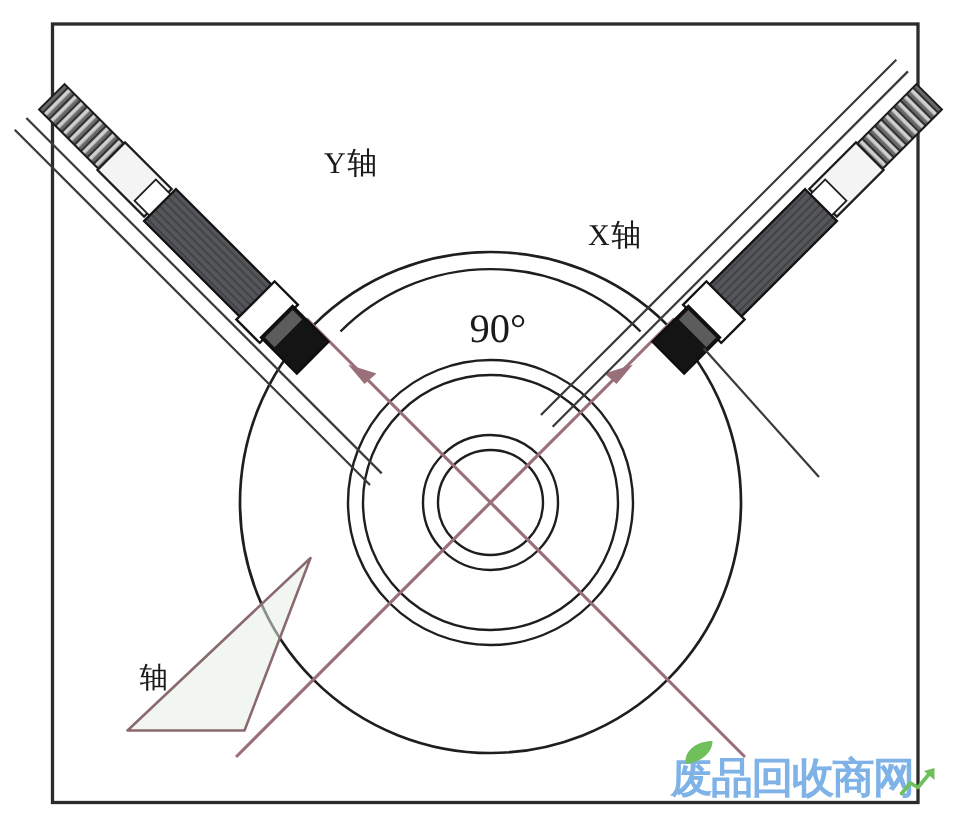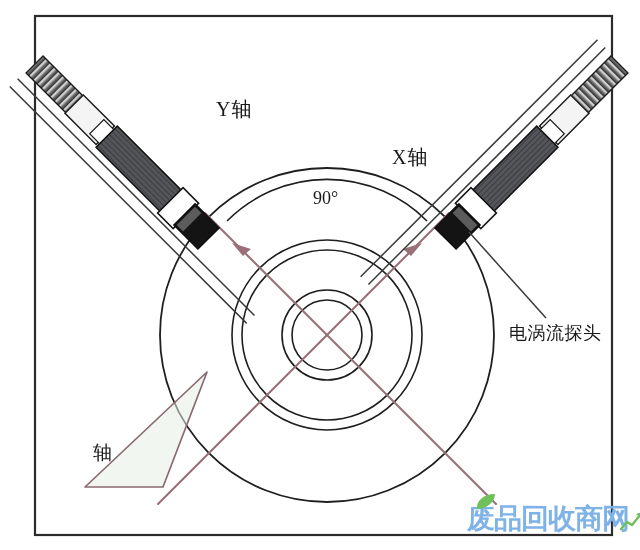--- a/index.html
+++ b/index.html
@@ -32,32 +32,31 @@
   .lbl {
     position: absolute;
     white-space: nowrap;
     color: #1a1a1a;
     font-family: "Liberation Serif", "DejaVu Serif", serif;
     line-height: 1;
     user-select: none;
   }
   #label-y-axis { left: 216px; top: 99px;  font-size: 20px; letter-spacing: 1px; }
   #label-x-axis { left: 392px; top: 99px;  font-size: 20px; letter-spacing: 1px; margin-top: 48px; }
-  #label-angle  { left: 313px; top: 189px; font-size: 18px; text-align: center; }
+  #label-angle  { left: 313px; top: 206px; font-size: 27px; text-align: center; }
   #label-probe  { left: 509px; top: 324px; font-size: 18px; letter-spacing: 0.5px; }
   #label-shaft  { left: 93px;  top: 443px; font-size: 19px; }
 
   #watermark {
     position: absolute;
     left: 447px;
     top: 505px;
     display: flex;
     align-items: center;
     user-select: none;
-    margin-left: 20px;
   }
   #watermark .wm-text {
     font-family: "DejaVu Sans", "Liberation Sans", sans-serif;
     font-size: 28px;
     font-weight: 700;
     color: #7fb3e8;
     letter-spacing: -1px;
     line-height: 1;
   }
   #watermark .wm-leaf {
@@ -163,21 +162,20 @@
     </g>
 
   </svg>
 
   <div class="lbl" id="label-y-axis">Y轴</div>
 
   <div class="lbl" id="label-x-axis">X轴</div>
 
   <div class="lbl" id="label-angle">90°</div>
 
-  <div class="lbl" id="label-probe">电涡流探头</div>
 
   <div class="lbl" id="label-shaft">轴</div>
 
   <div id="watermark">
     <span class="wm-text">废品回收商网</span>
     <svg class="wm-leaf" width="22" height="18" viewBox="0 0 22 18">
       <path d="M20 1 C10 1 1 7 2 16 C10 16 20 10 20 1 Z" fill="#6fbf5a"></path>
     </svg>
     <svg class="wm-chart" width="26" height="22" viewBox="0 0 26 22">
       <polyline points="2,18 8,11 13,14 22,3" fill="none" stroke="#6fbf5a" stroke-width="2.4" stroke-linecap="round" stroke-linejoin="round"></polyline>

